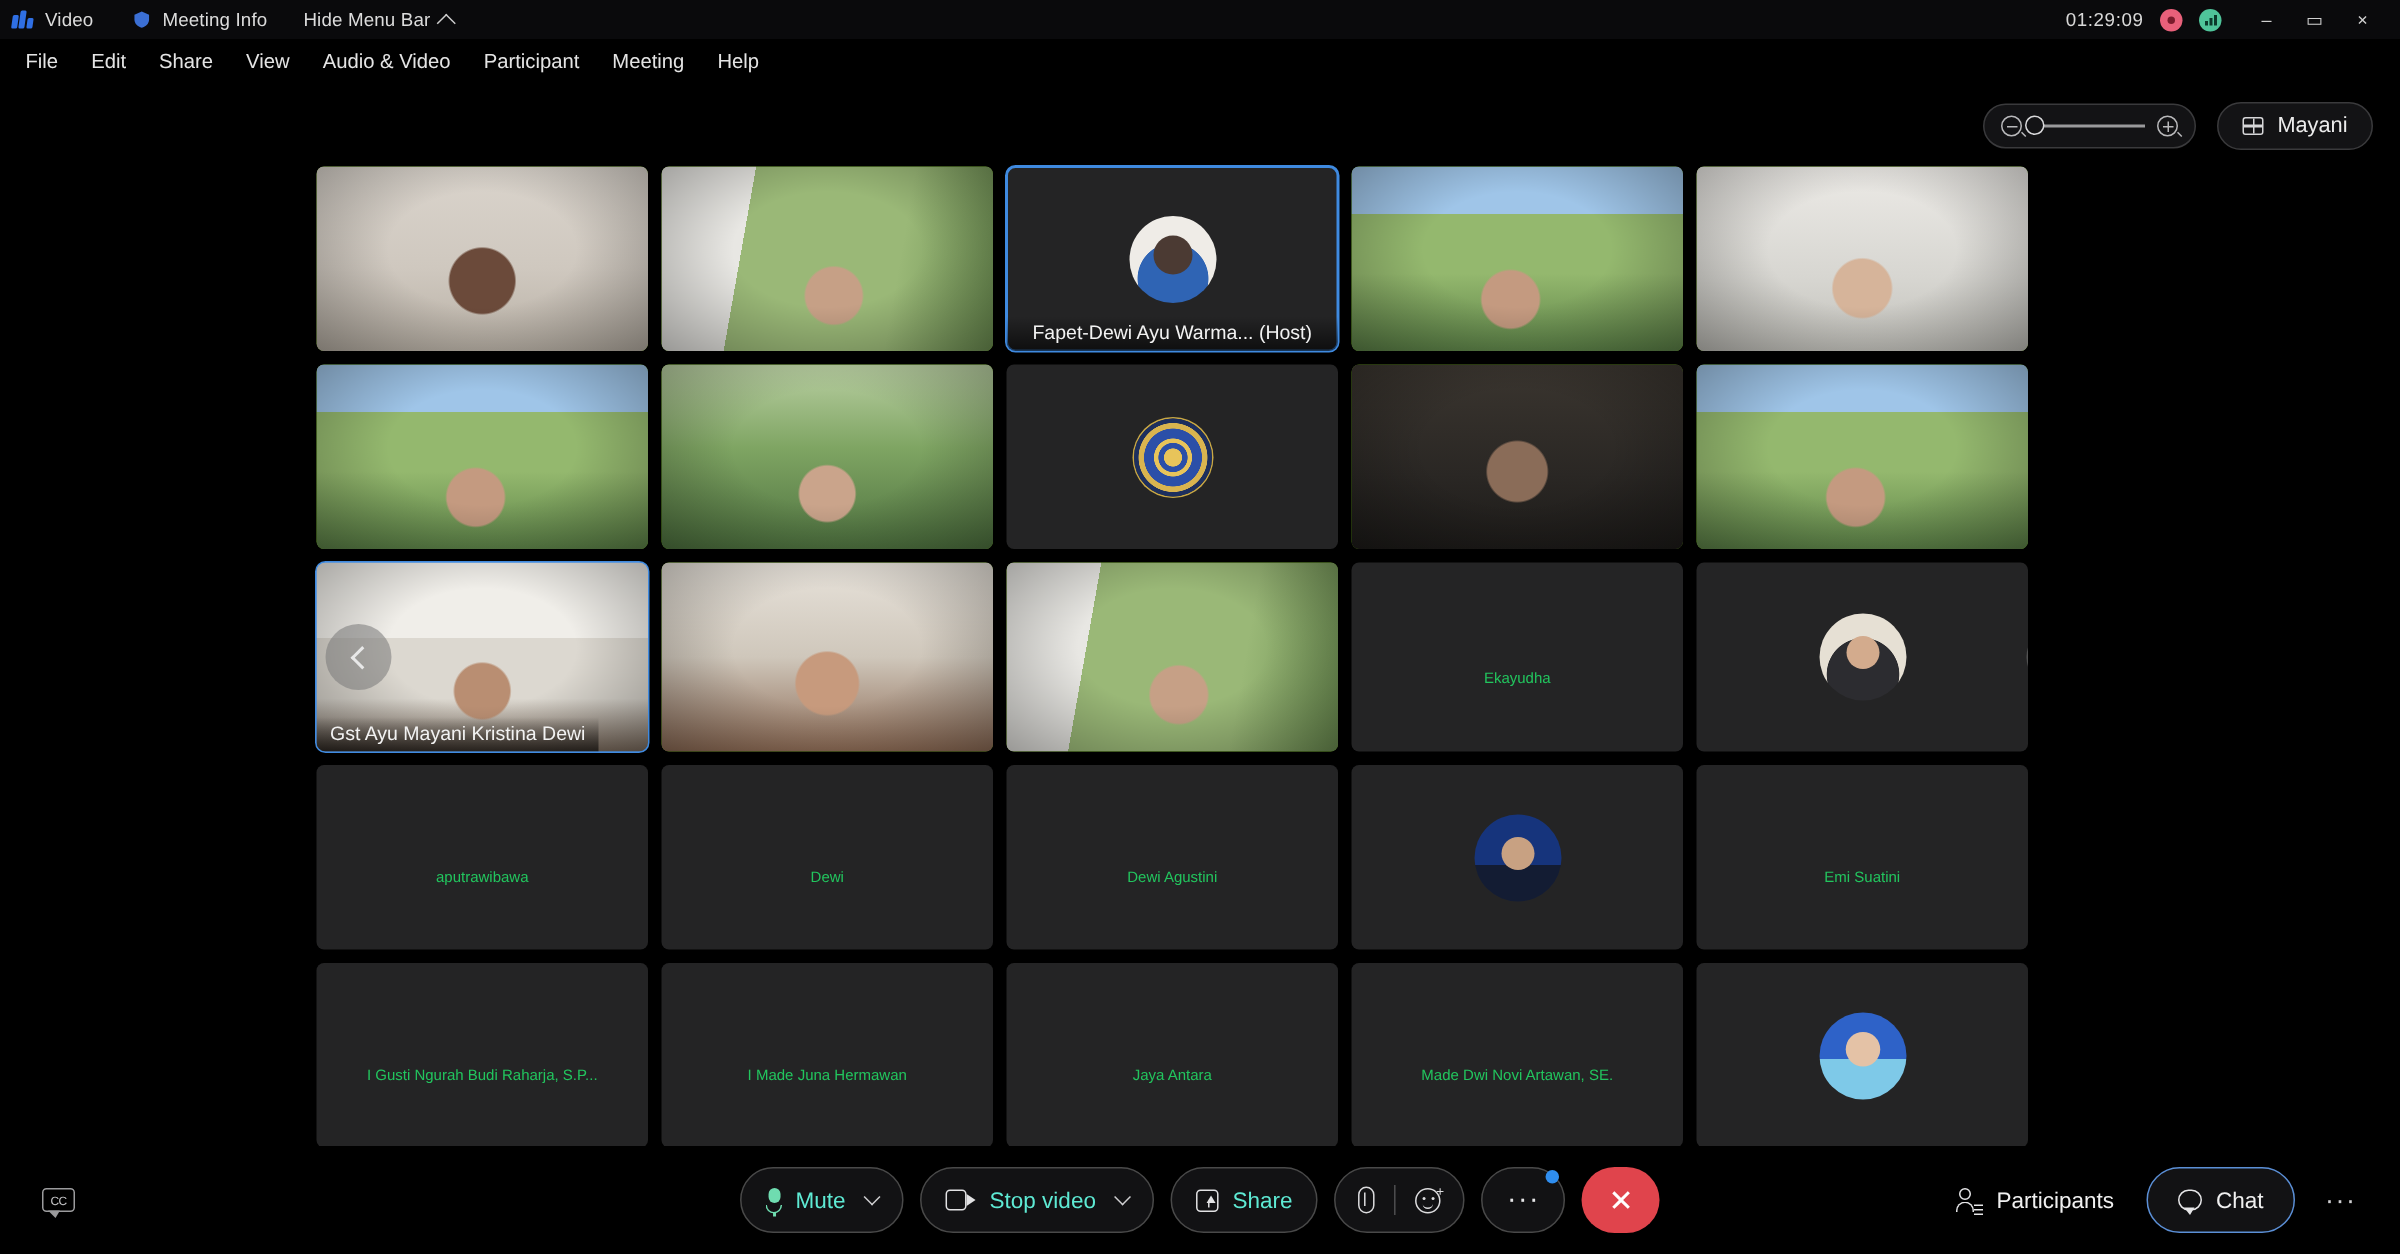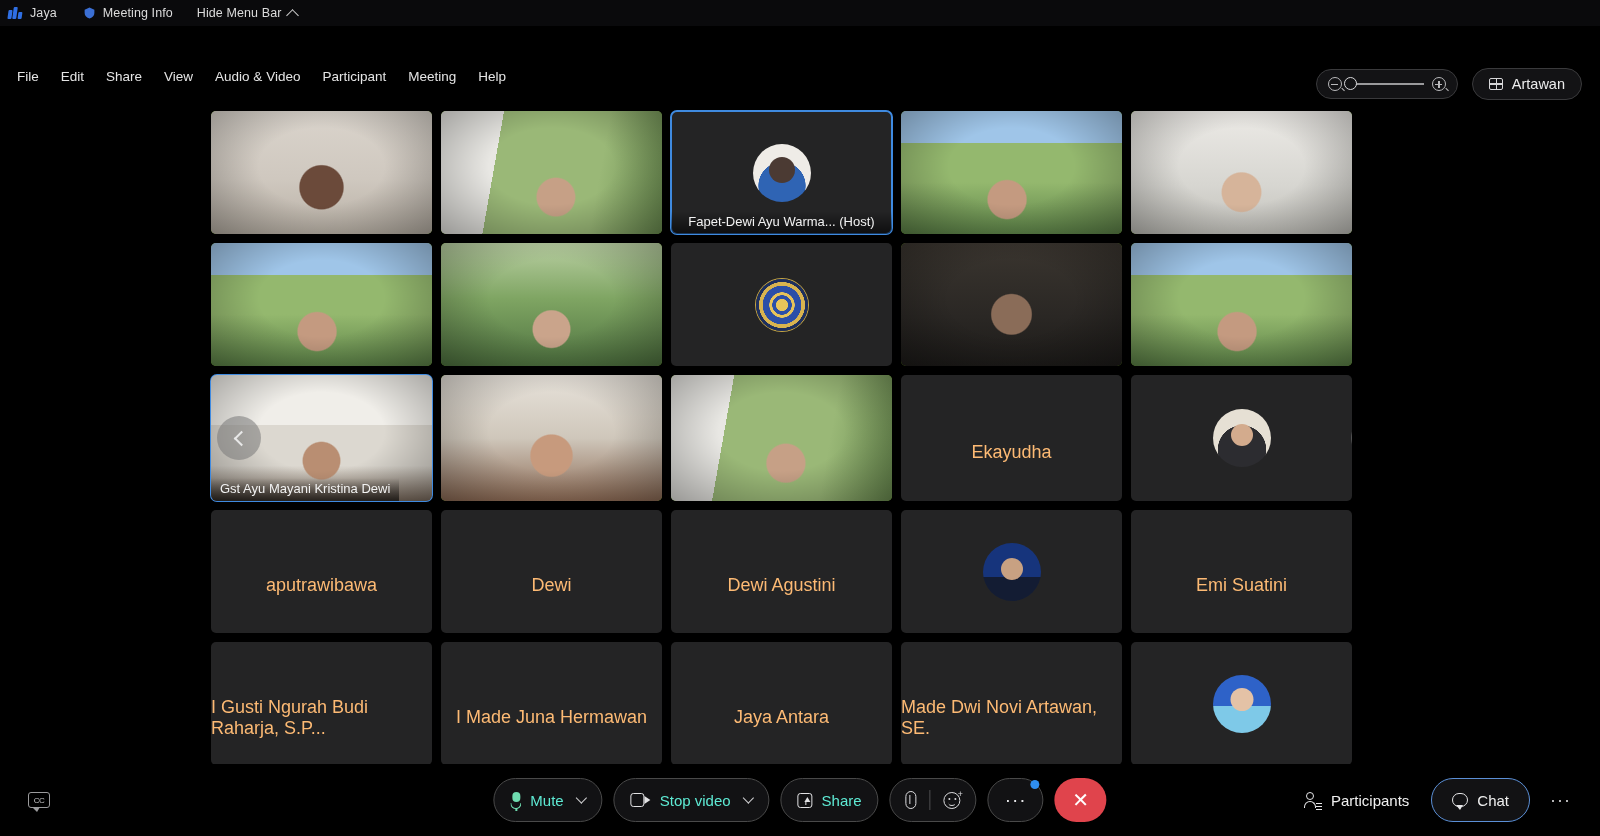--- a/index.html
+++ b/index.html
@@ -51,21 +51,21 @@
   .sig b:nth-child(3){height:7px;}
   .wctl{ display:flex; align-items:center; gap:2px; margin-left:4px; }
   .wctl span{
     width:30px;height:24px;display:flex;align-items:center;justify-content:center;
     font-size:12px;color:#cfcfcf;
   }
 
   
   .menubar{
     position:absolute; top:26px; left:0; width:1600px; height:28px;
-    display:flex; align-items:center; padding-left:6px; gap:0;margin-top:36px;
+    display:flex; align-items:center; padding-left:6px; gap:0;
   }
   .menu-item{
     font-size:13.5px; color:#e4e4e4; padding:3px 11px; border-radius:3px;
     white-space:nowrap;
   }
 
   
   .topctl{
     position:absolute; top:68px; right:18px; display:flex; align-items:center; gap:14px;
   }
@@ -131,21 +131,21 @@
      linear-gradient(180deg,#f0eee9 0 40%, #dcd8d0 40% 72%, #7a6a5c 100%); }
   .vig{ position:absolute; inset:0; background:radial-gradient(ellipse at 50% 45%, rgba(0,0,0,0) 40%, rgba(0,0,0,.34) 100%); }
 
   .namebar{
     position:absolute; left:0; bottom:0; padding:3px 9px 5px 9px;
     font-size:13px; color:#f2f2f2; background:linear-gradient(transparent,rgba(0,0,0,.62));
     max-width:100%; white-space:nowrap; overflow:hidden; text-overflow:ellipsis;
   }
   .centername{
     position:absolute; inset:0; display:flex; align-items:center; justify-content:center;
-    font-size:18px; color:#fdba74;margin-top:28px;
+    font-size:10px; color:#22c55e;margin-top:28px;
   }
   .avatar{
     position:absolute; left:50%; top:50%; transform:translate(-50%,-50%);
     width:58px;height:58px;border-radius:50%; overflow:hidden;
   }
   .av-host{ background:radial-gradient(circle at 50% 72%, #2f64b4 0 46%, #efece7 47%); }
   .av-host::after{ content:""; position:absolute; left:50%; top:24%; transform:translateX(-50%);
     width:26px;height:26px;border-radius:50%;background:#4b3a33; }
   .av-blue{ background:linear-gradient(180deg,#16347c 0 58%, #131c33 58%); }
   .av-blue::after{ content:""; position:absolute; left:50%; top:26%; transform:translateX(-50%);
@@ -260,33 +260,49 @@
 </head>
 <body>
 
 <div class="titlebar">
   <div class="tb-group">
     <span class="webex-mark">
         <i></i>
         <i></i>
         <i></i>
       </span>
-    <span class="tb-label">Jaya</span>
+    <span class="tb-label">Video</span>
   </div>
   <div class="tb-group" style="padding-left:26px;">
     <svg class="shield-ico" viewBox="0 0 24 24">
       <path d="M12 2 L21 6 V12 C21 17 17 21 12 22 C7 21 3 17 3 12 V6 Z" fill="#3b6fd4"></path>
     </svg>
     <span class="tb-label">Meeting Info</span>
   </div>
   <div class="hide-menu">
     <span class="tb-label">Hide Menu Bar</span>
     <span class="chev-up"></span>
   </div>
 
+  <div class="tb-right">
+    <span class="timer">01:29:09</span>
+    <span class="rec-dot">
+        <em></em>
+      </span>
+    <span class="sig">
+        <b></b>
+        <b></b>
+        <b></b>
+      </span>
+    <span class="wctl">
+      <span>–</span>
+      <span>▭</span>
+      <span>×</span>
+    </span>
+  </div>
 </div>
 
 <div class="menubar" id="menubar">
     <div class="menu-item">File</div>
     <div class="menu-item">Edit</div>
     <div class="menu-item">Share</div>
     <div class="menu-item">View</div>
     <div class="menu-item">Audio &amp; Video</div>
     <div class="menu-item">Participant</div>
     <div class="menu-item">Meeting</div>
@@ -301,21 +317,21 @@
     <span class="track">
       <span class="thumb"></span>
     </span>
     <span class="mag">
         <em></em>
         <i></i>
       </span>
   </div>
   <div class="layout-btn">
     <span class="grid-ico"></span>
-    <span>Artawan</span>
+    <span>Mayani</span>
   </div>
 </div>
 
 <div class="stage" id="stage">
     <div class="vrow">
       <div class="tile video">
         <div class="scene sc-office"></div>
         <div class="vig"></div>
       </div>
       <div class="tile video">

